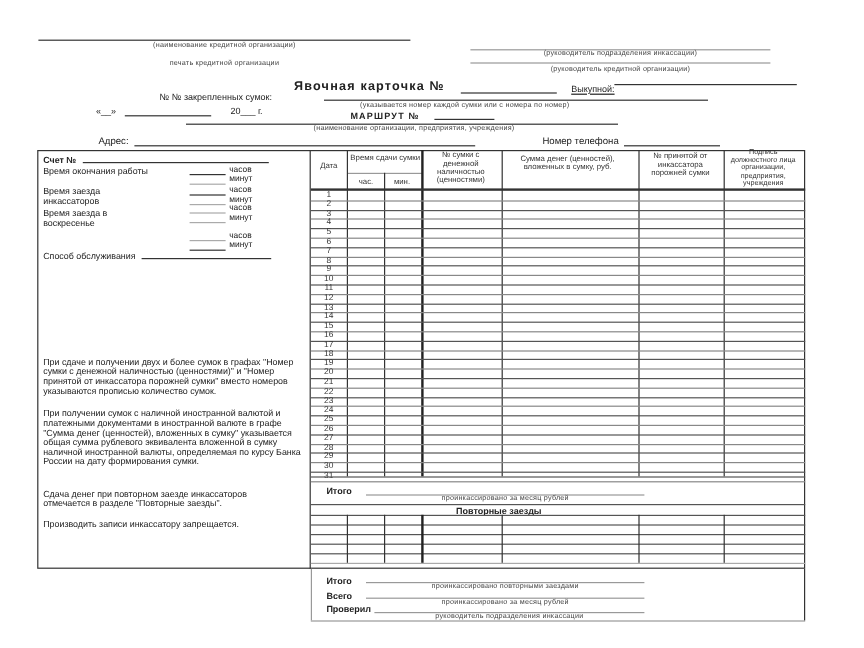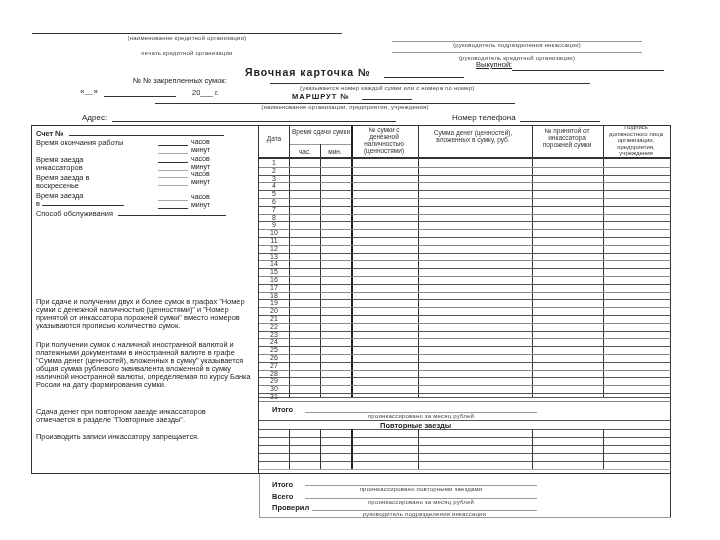--- a/index.html
+++ b/index.html
@@ -31,31 +31,31 @@
 
 <div class="line" style="left:32px; top:33px; width:310px;"></div>
 <div class="cap" style="left:32px; top:35px; width:310px;">(наименование кредитной организации)</div>
 <div class="cap" style="left:32px; top:50px; width:310px;">печать кредитной организации</div>
 
 <div class="line light" style="left:392px; top:41px; width:250px;"></div>
 <div class="cap" style="left:392px; top:42px; width:250px;">(руководитель подразделения инкассации)</div>
 <div class="line light" style="left:392px; top:52px; width:250px;"></div>
 <div class="cap" style="left:392px; top:55px; width:250px;">(руководитель кредитной организации)</div>
 
-<div class="lbl" style="left:476px; top:60px; font-size:7.5px;text-decoration:underline;">Выкупной:</div>
+<div class="lbl" style="left:476px; top:70px; font-size:7.5px;text-decoration:underline;">Выкупной:</div>
 <div class="line" style="left:512px; top:70px; width:152px;"></div>
 
 <div class="title" style="left:245px; top:66px;">Явочная карточка №</div>
 <div class="line" style="left:384px; top:77px; width:80px;"></div>
 
 <div class="lbl" style="left:133px; top:76px; font-size:7.5px;">№ № закрепленных сумок:</div>
 <div class="line" style="left:270px; top:83px; width:320px;"></div>
 <div class="cap" style="left:300px; top:85px; width:290px; text-align:left;">(указывается номер каждой сумки или с номера по номер)</div>
 
-<div class="lbl" style="left:80px; top:88px; font-size:7.5px;font-family:Liberation Mono, monospace;">«__»</div>
+<div class="lbl" style="left:80px; top:88px; font-size:7.5px;">«__»</div>
 <div class="line" style="left:104px; top:96px; width:72px;"></div>
 <div class="lbl" style="left:192px; top:88px; font-size:7.5px;">20___ г.</div>
 
 <div class="lbl bold" style="left:292px; top:92px; font-size:7.5px; letter-spacing:1px;">МАРШРУТ №</div>
 <div class="line" style="left:362px; top:99px; width:50px;"></div>
 
 <div class="line" style="left:155px; top:103px; width:360px;"></div>
 <div class="cap" style="left:155px; top:104px; width:380px;">(наименование организации, предприятия, учреждения)</div>
 
 <div class="lbl" style="left:82px; top:113px; font-size:8px;">Адрес:</div>
@@ -82,24 +82,20 @@
     <div><span class="u"></span><span>часов</span></div>
     <div><span class="u" style="border-color:#aaa;"></span><span>минут</span></div>
   </div>
 
   <div class="lp-text" style="top:49px; width:90px;">Время заезда в воскресенье</div>
   <div class="lp-right" style="top:45px;">
     <div><span class="u" style="border-color:#aaa;"></span><span>часов</span></div>
     <div><span class="u" style="border-color:#aaa;"></span><span>минут</span></div>
   </div>
 
-  <div class="lp-text" style="top:67px; width:120px;">
-    <div>Время заезда</div>
-    <div>в <span style="display:inline-block; width:82px; border-bottom:1px solid #333;"></span></div>
-  </div>
   <div class="lp-right" style="top:68px;">
     <div><span class="u" style="border-color:#aaa;"></span><span>часов</span></div>
     <div><span class="u"></span><span>минут</span></div>
   </div>
 
   <div class="lp-row" style="top:85px;">
     <span>Способ обслуживания</span>
     <span style="display:inline-block; width:108px; border-bottom:1px solid #333; margin-left:3px;"></span>
   </div>
 

